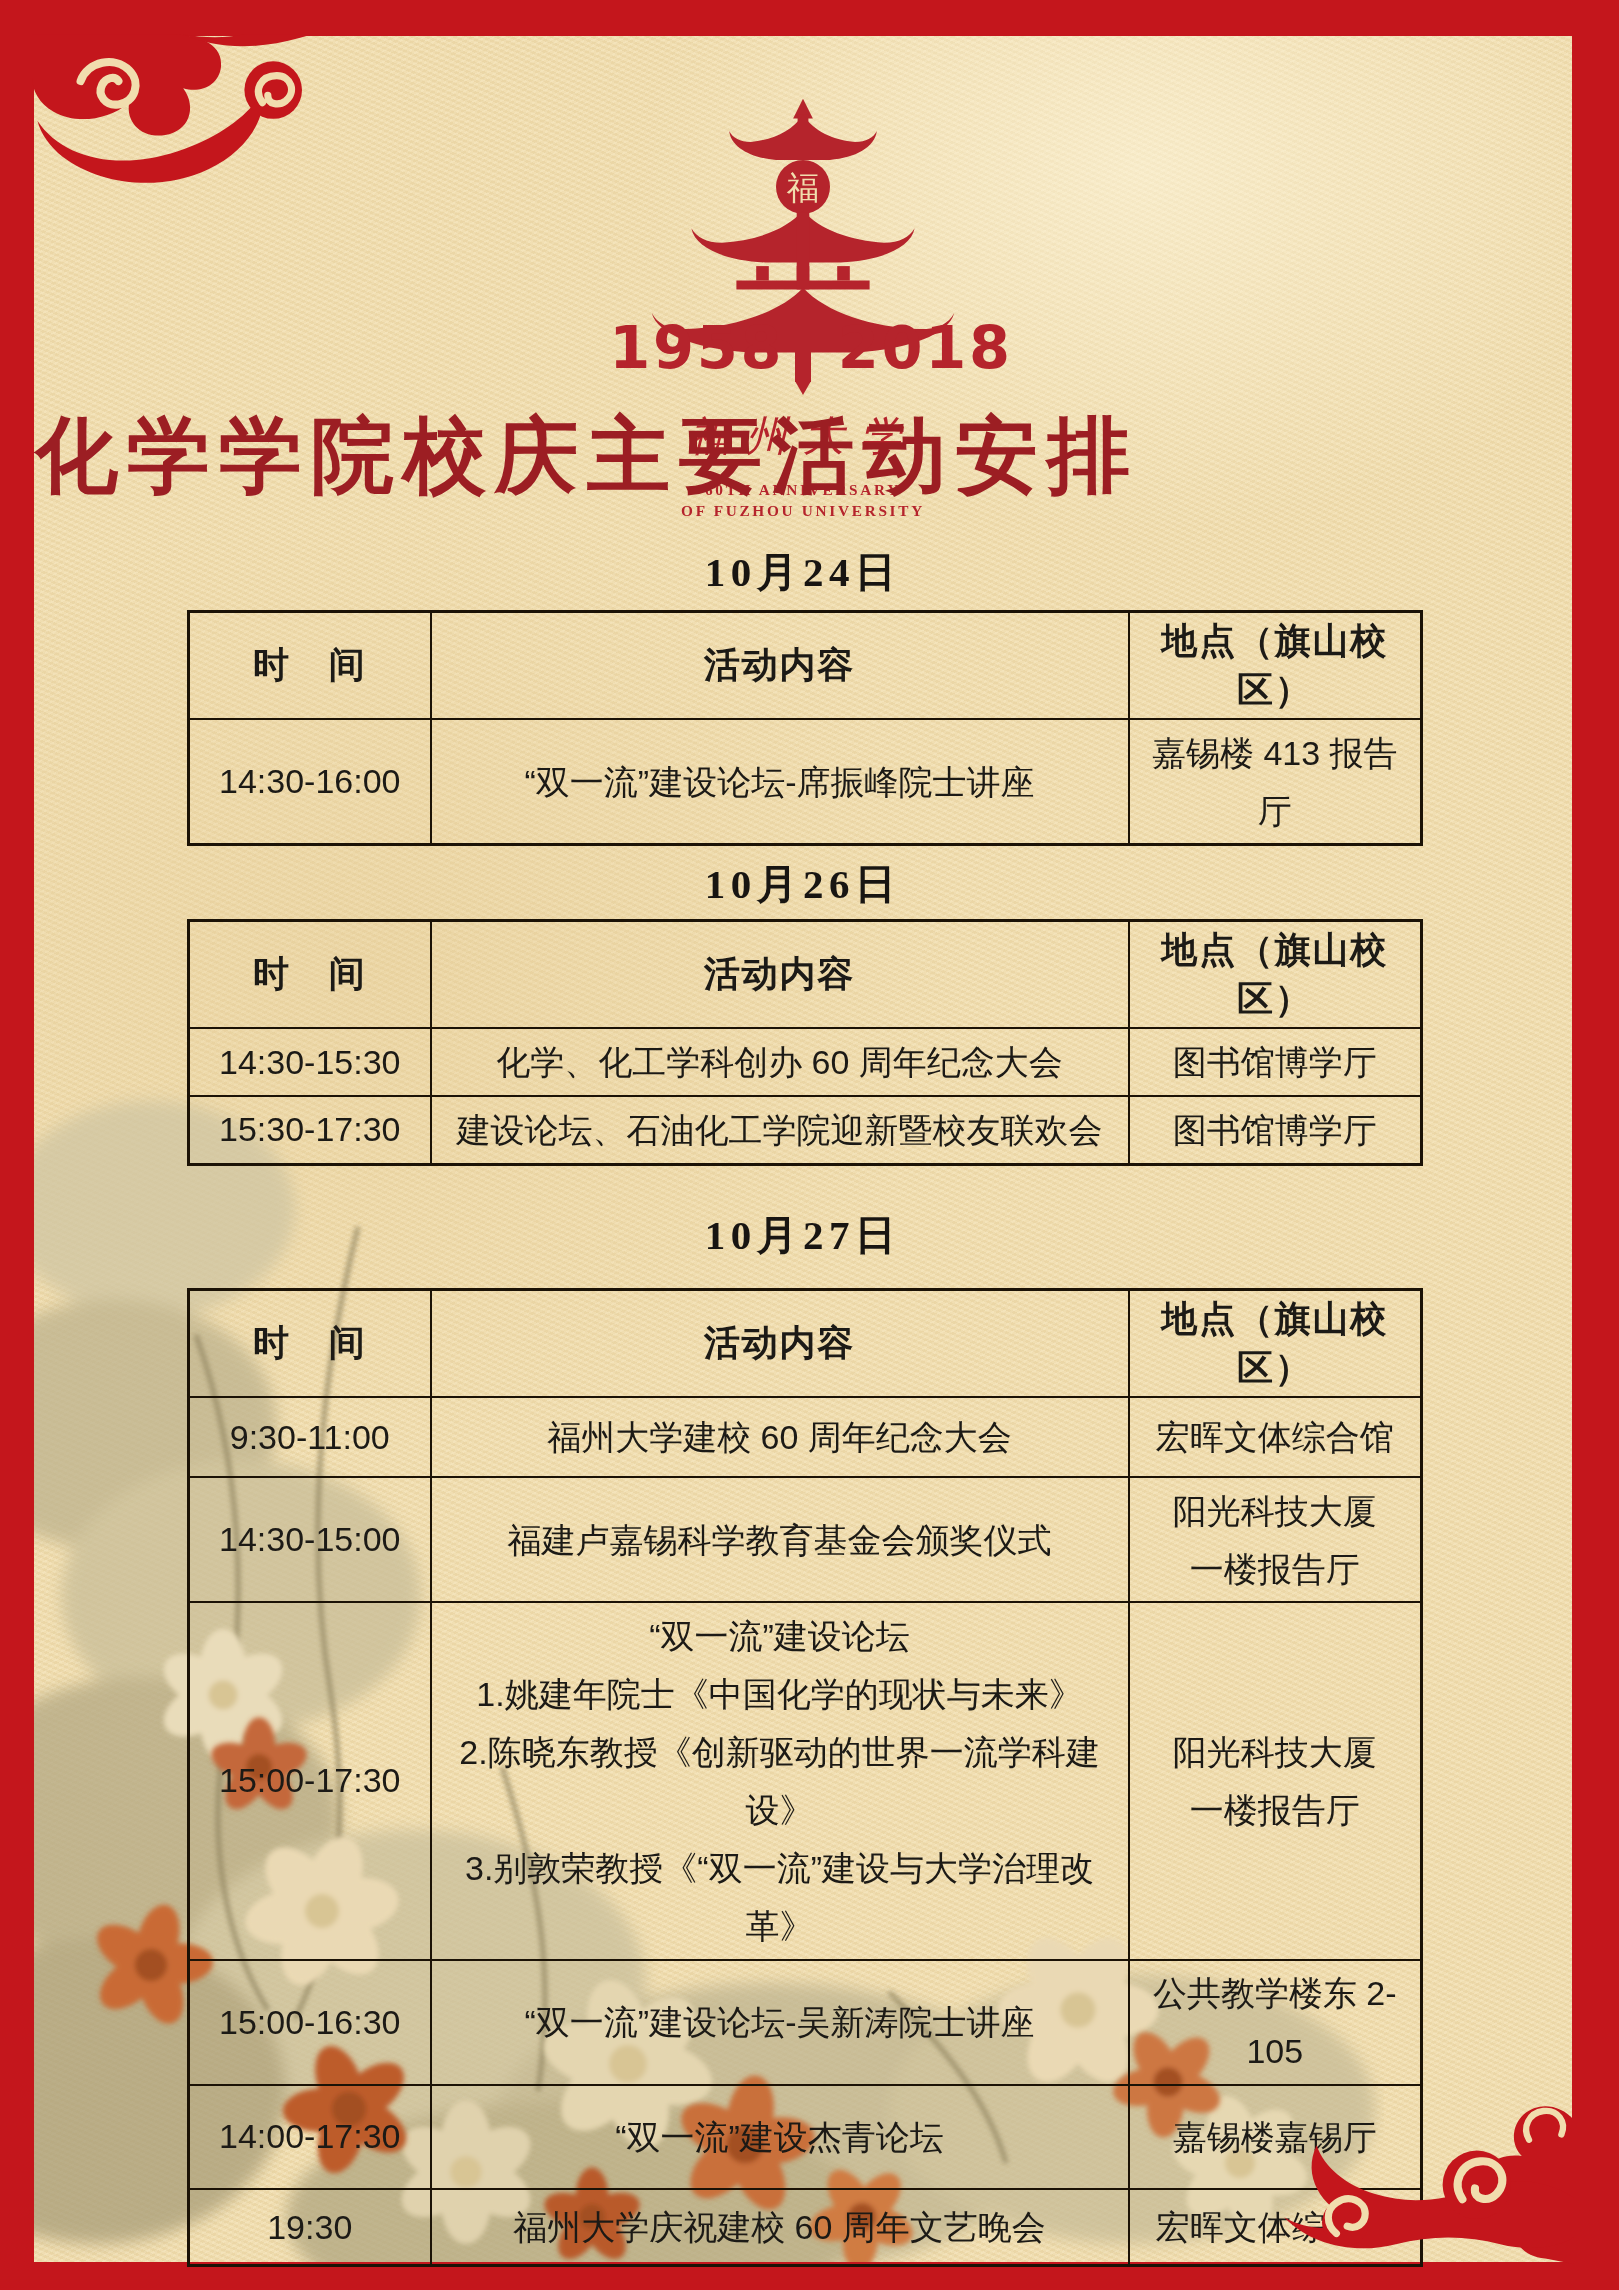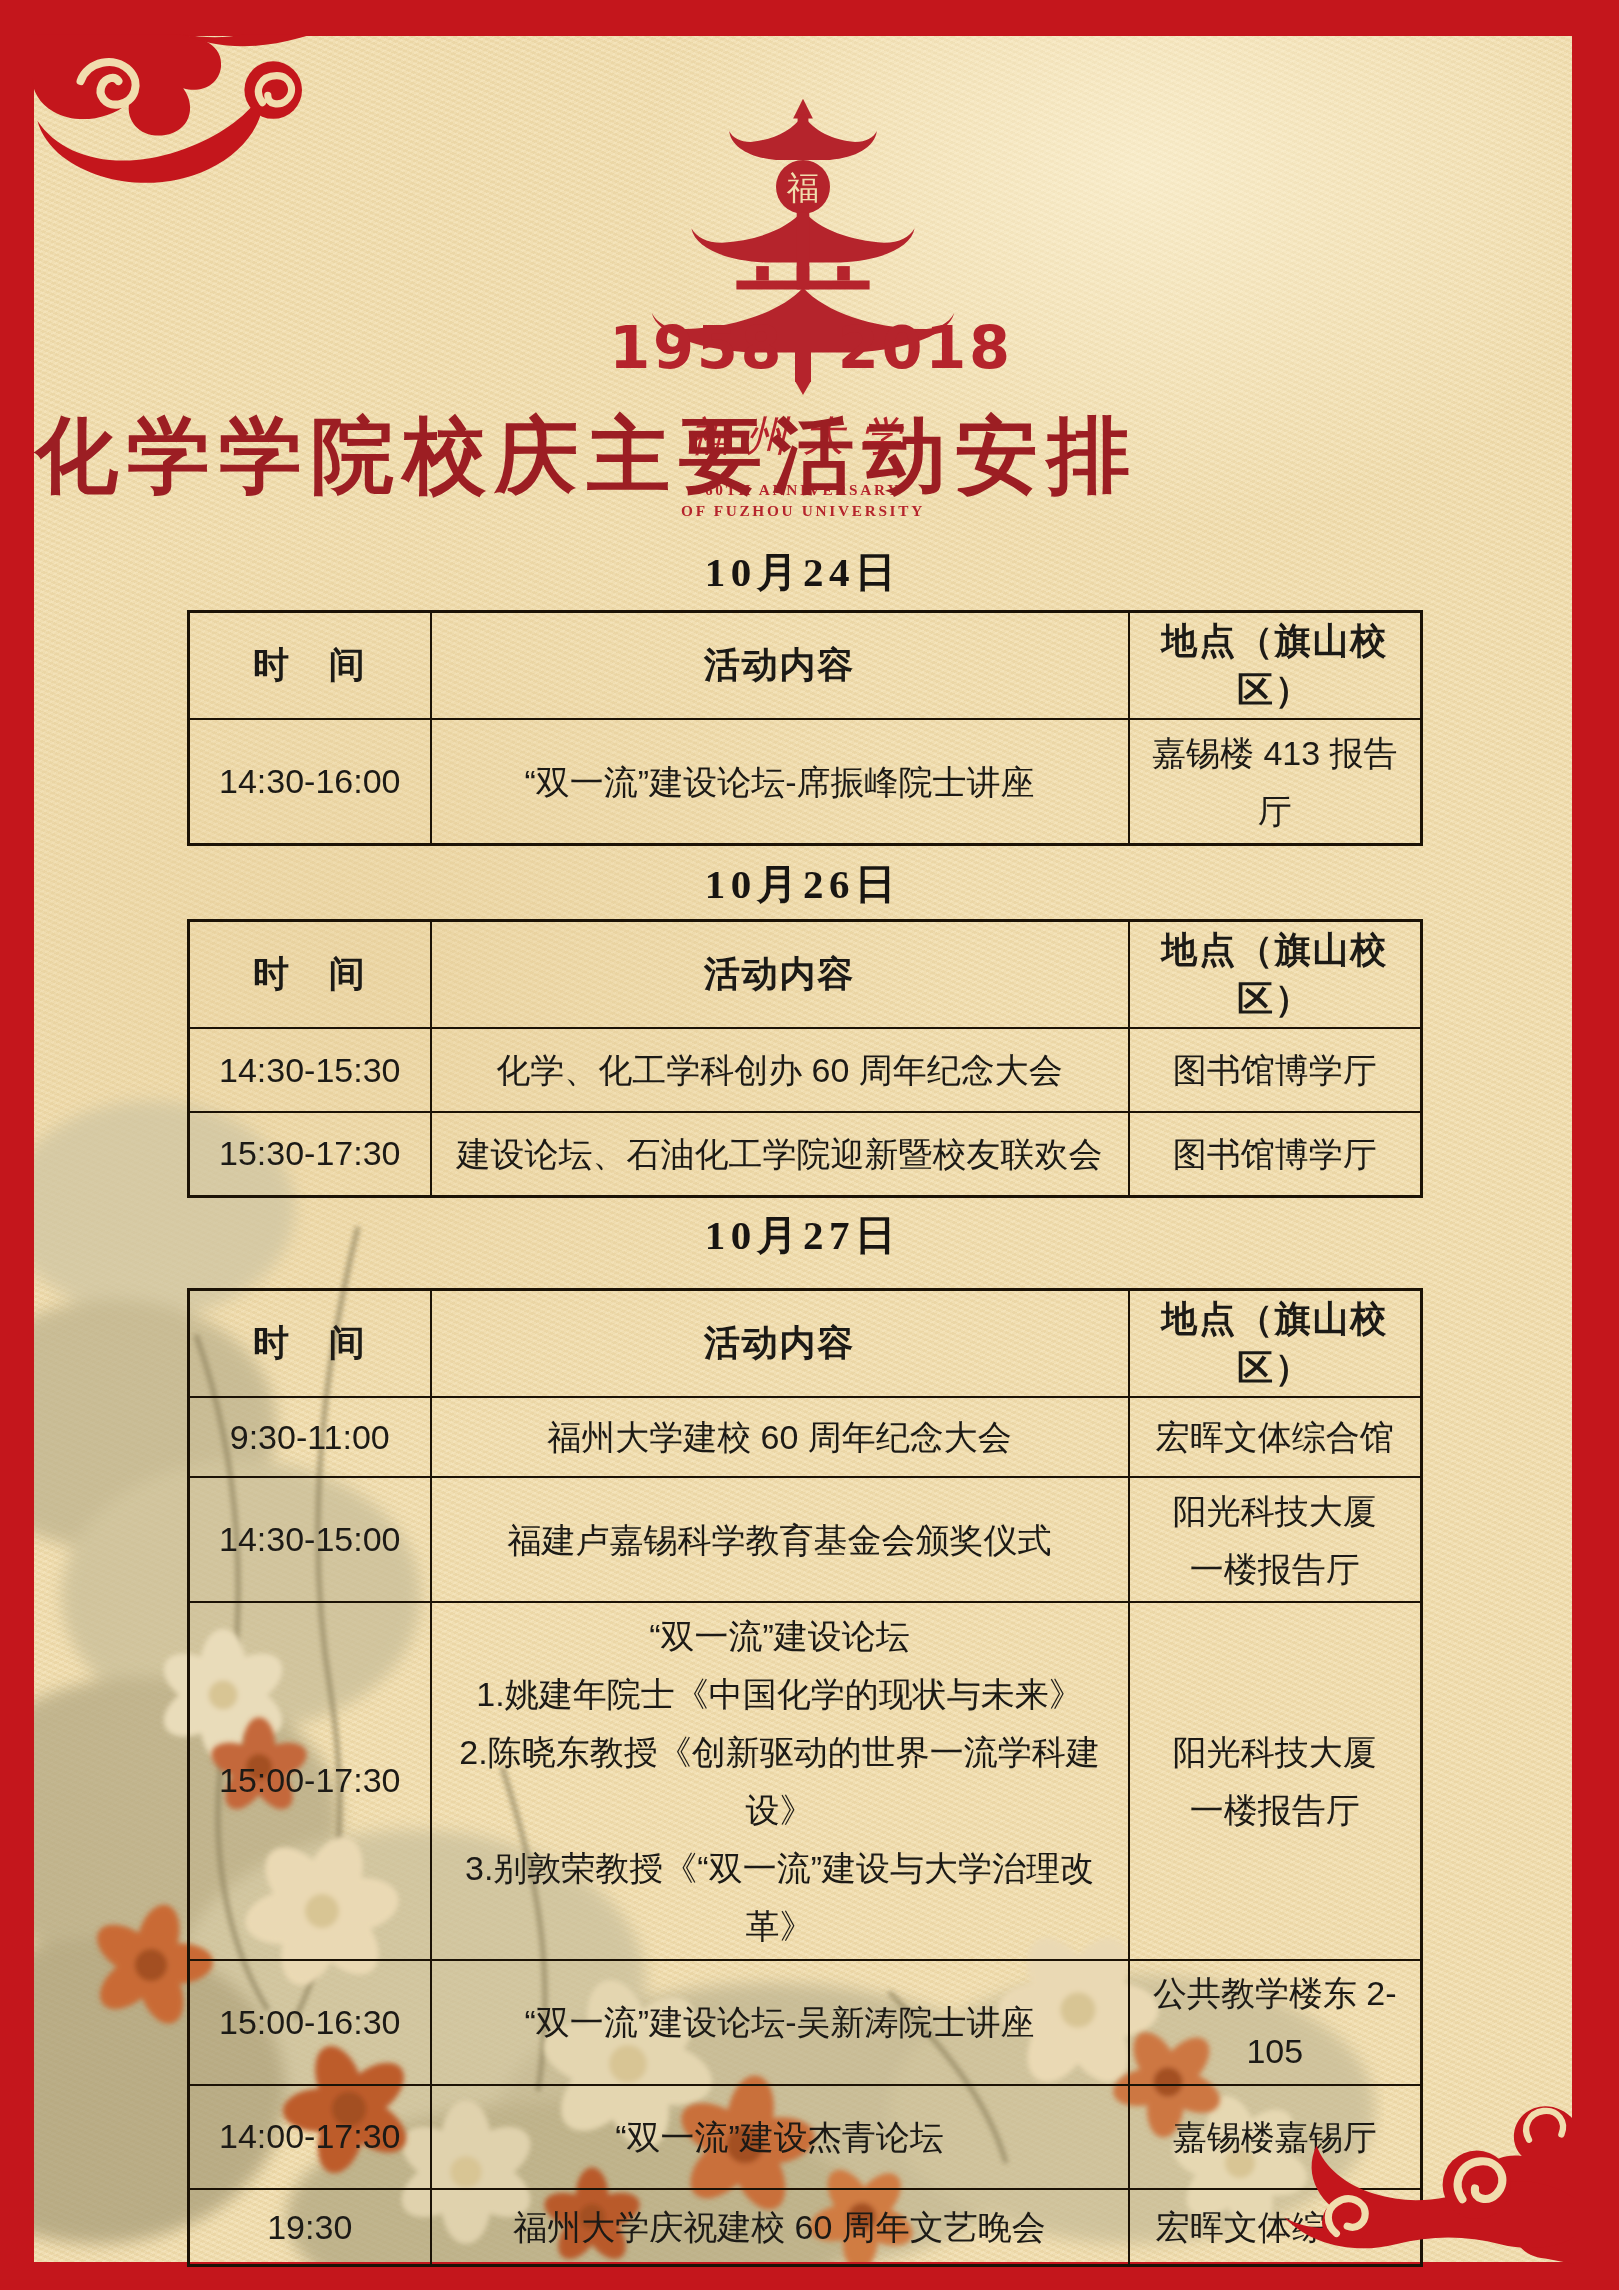--- a/index.html
+++ b/index.html
@@ -61,21 +61,21 @@
   .cell-line{line-height:58px;}
 
   .sec-0 .date-heading{top:509px;}
   .sec-0 .event-table{top:574px;}
   .sec-0 thead tr{height:94px;}
   .sec-0 tbody tr{height:110px;}
 
   .sec-1 .date-heading{top:821px;}
   .sec-1 .event-table{top:883px;}
   .sec-1 thead tr{height:94px;}
-  .sec-1 tbody tr{height:84px;}
+  .sec-1 tbody tr{height:68px;}
 
   .sec-2 .date-heading{top:1172px;}
   .sec-2 .event-table{top:1252px;}
   .sec-2 thead tr{height:94px;}
   .sec-2 tbody tr:nth-child(1){height:80px;}
   .sec-2 tbody tr:nth-child(2){height:115px;}
   .sec-2 tbody tr:nth-child(3){height:245px;}
   .sec-2 tbody tr:nth-child(4){height:101px;}
   .sec-2 tbody tr:nth-child(5){height:104px;}
   .sec-2 tbody tr:nth-child(6){height:77px;}

